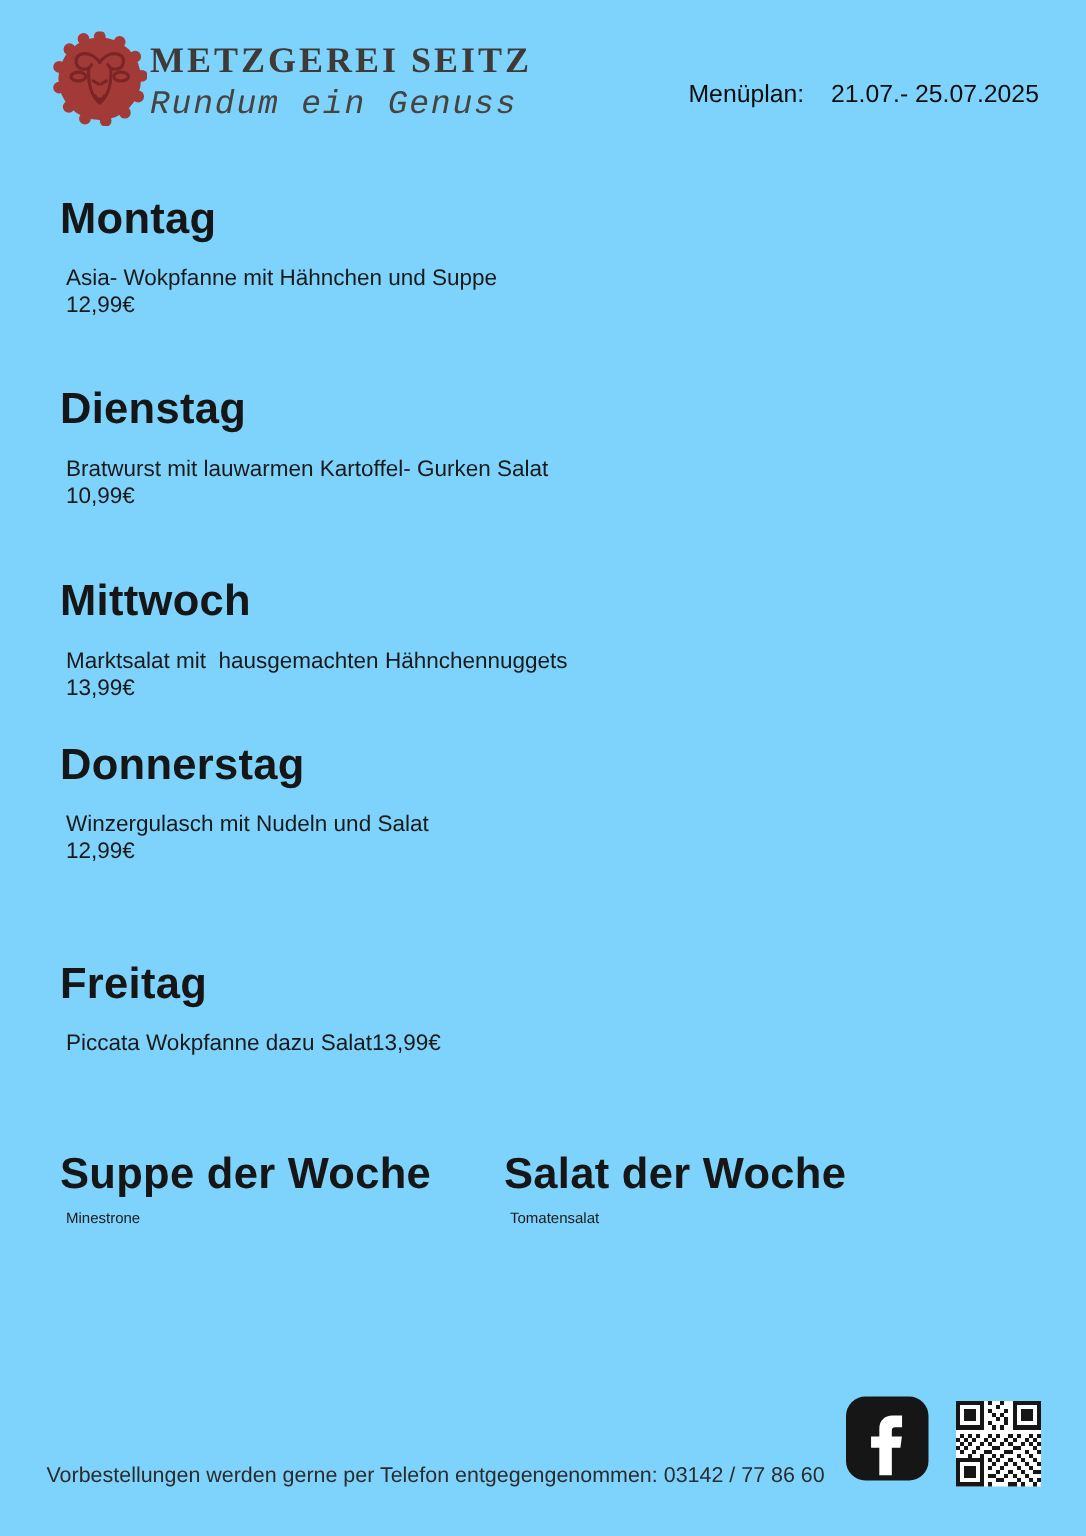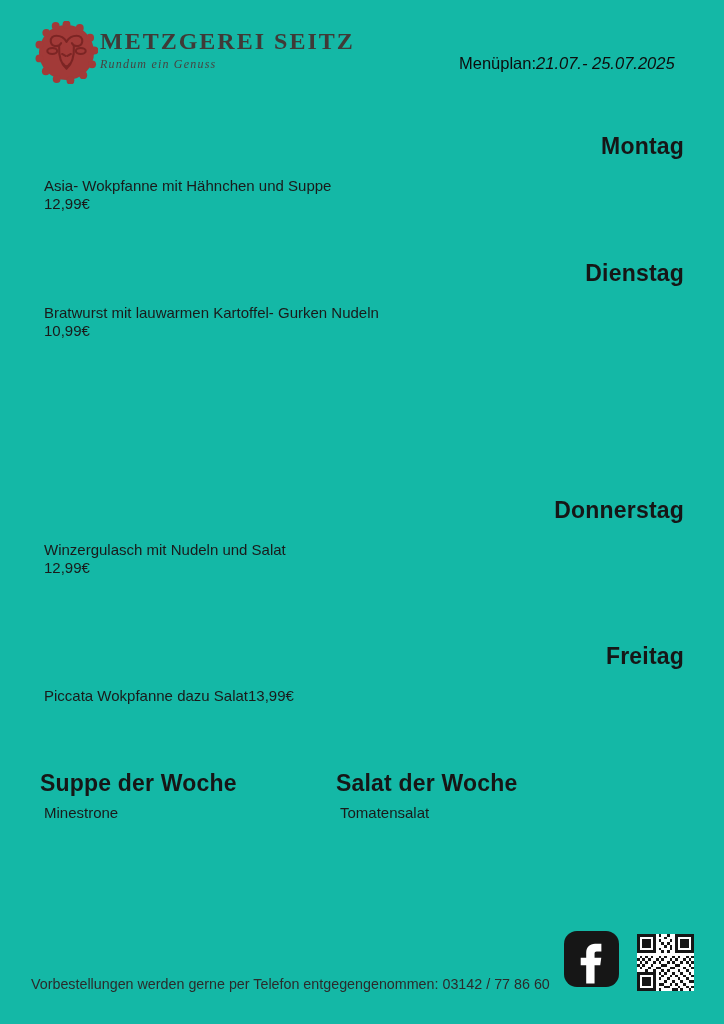--- a/index.html
+++ b/index.html
@@ -1,62 +1,62 @@
 <!DOCTYPE html>
 <html><head>
 <meta charset="utf-8">
 <style>
   html,body{margin:0;padding:0;background:#fff;}
   .page{
     position:relative;
     width:724px;height:1024px;
-    background:#14b8a6;
+    background:#7dd3fc;
     font-family:"Liberation Sans", sans-serif;
     color:#1c1c1c;
     overflow:hidden;
   }
   
   .logo{position:absolute;left:35px;top:21px;width:63px;height:63px;}
   .brand{position:absolute;left:100px;top:28px;}
   .brand-name{
     font-family:"Liberation Serif", serif;
     font-weight:700;font-size:24px;letter-spacing:2px;
     color:#403a37;white-space:nowrap;
   }
   .brand-tagline{
-    font-family:Liberation Serif, serif;
-    font-style:italic;font-size:12px;letter-spacing:1.2px;
+    font-family:Liberation Mono, monospace;
+    font-style:italic;font-size:22px;letter-spacing:1.2px;
     color:#474340;margin-top:2px;white-space:nowrap;
   }
   .menuplan{
     position:absolute;left:459px;top:54px;
     font-size:16.5px;color:#0d0d0d;white-space:nowrap;
   }
-  .menuplan .dates{margin-left:0;font-style:italic;}
+  .menuplan .dates{margin-left:18px;}
   
   .day{position:absolute;left:40px;right:40px;}
   .day h2, .weekly h2{
-    margin:0;font-size:23px;font-weight:700;color:#161616;
-    letter-spacing:0.2px;line-height:26px;text-align:right;
+    margin:0;font-size:29px;font-weight:700;color:#161616;
+    letter-spacing:0.2px;line-height:26px;
   }
   .day .line{
     margin:0 0 0 4px;font-size:15px;line-height:17.5px;
     color:#1a1a1a;white-space:pre-wrap;
   }
   .day .first{margin-top:18px;}
   .d-montag{top:133px;}
   .d-dienstag{top:260px;}
   .d-mittwoch{top:388px;}
   .d-donnerstag{top:497px;}
   .d-freitag{top:643px;}
   
   .weekly{position:absolute;top:770px;}
   .w-suppe{left:40px;}
   .w-salat{left:336px;}
-  .weekly .item{margin:8px 0 0 4px;font-size:15px;line-height:17.5px;color:#1a1a1a;}
+  .weekly .item{margin:8px 0 0 4px;font-size:10px;line-height:17.5px;color:#1a1a1a;}
   
   .footer-note{
     position:absolute;left:31px;top:976px;
     font-size:14.3px;color:#2b2b2b;white-space:nowrap;
   }
   .fb{
     position:absolute;left:564px;top:931px;width:55px;height:56px;
     background:#161616;border-radius:13px;
     display:flex;align-items:center;justify-content:center;
   }
@@ -107,24 +107,29 @@
   </div>
 
   <section class="day d-montag">
     <h2>Montag</h2>
     <p class="line first">Asia- Wokpfanne mit Hähnchen und Suppe</p>
     <p class="line">12,99€</p>
   </section>
 
   <section class="day d-dienstag">
     <h2>Dienstag</h2>
-    <p class="line first">Bratwurst mit lauwarmen Kartoffel- Gurken Nudeln</p>
+    <p class="line first">Bratwurst mit lauwarmen Kartoffel- Gurken Salat</p>
     <p class="line">10,99€</p>
   </section>
 
+  <section class="day d-mittwoch">
+    <h2>Mittwoch</h2>
+    <p class="line first">Marktsalat mit  hausgemachten Hähnchennuggets</p>
+    <p class="line">13,99€</p>
+  </section>
 
   <section class="day d-donnerstag">
     <h2>Donnerstag</h2>
     <p class="line first">Winzergulasch mit Nudeln und Salat</p>
     <p class="line">12,99€</p>
   </section>
 
   <section class="day d-freitag">
     <h2>Freitag</h2>
     <p class="line first">Piccata Wokpfanne dazu Salat13,99€</p>

